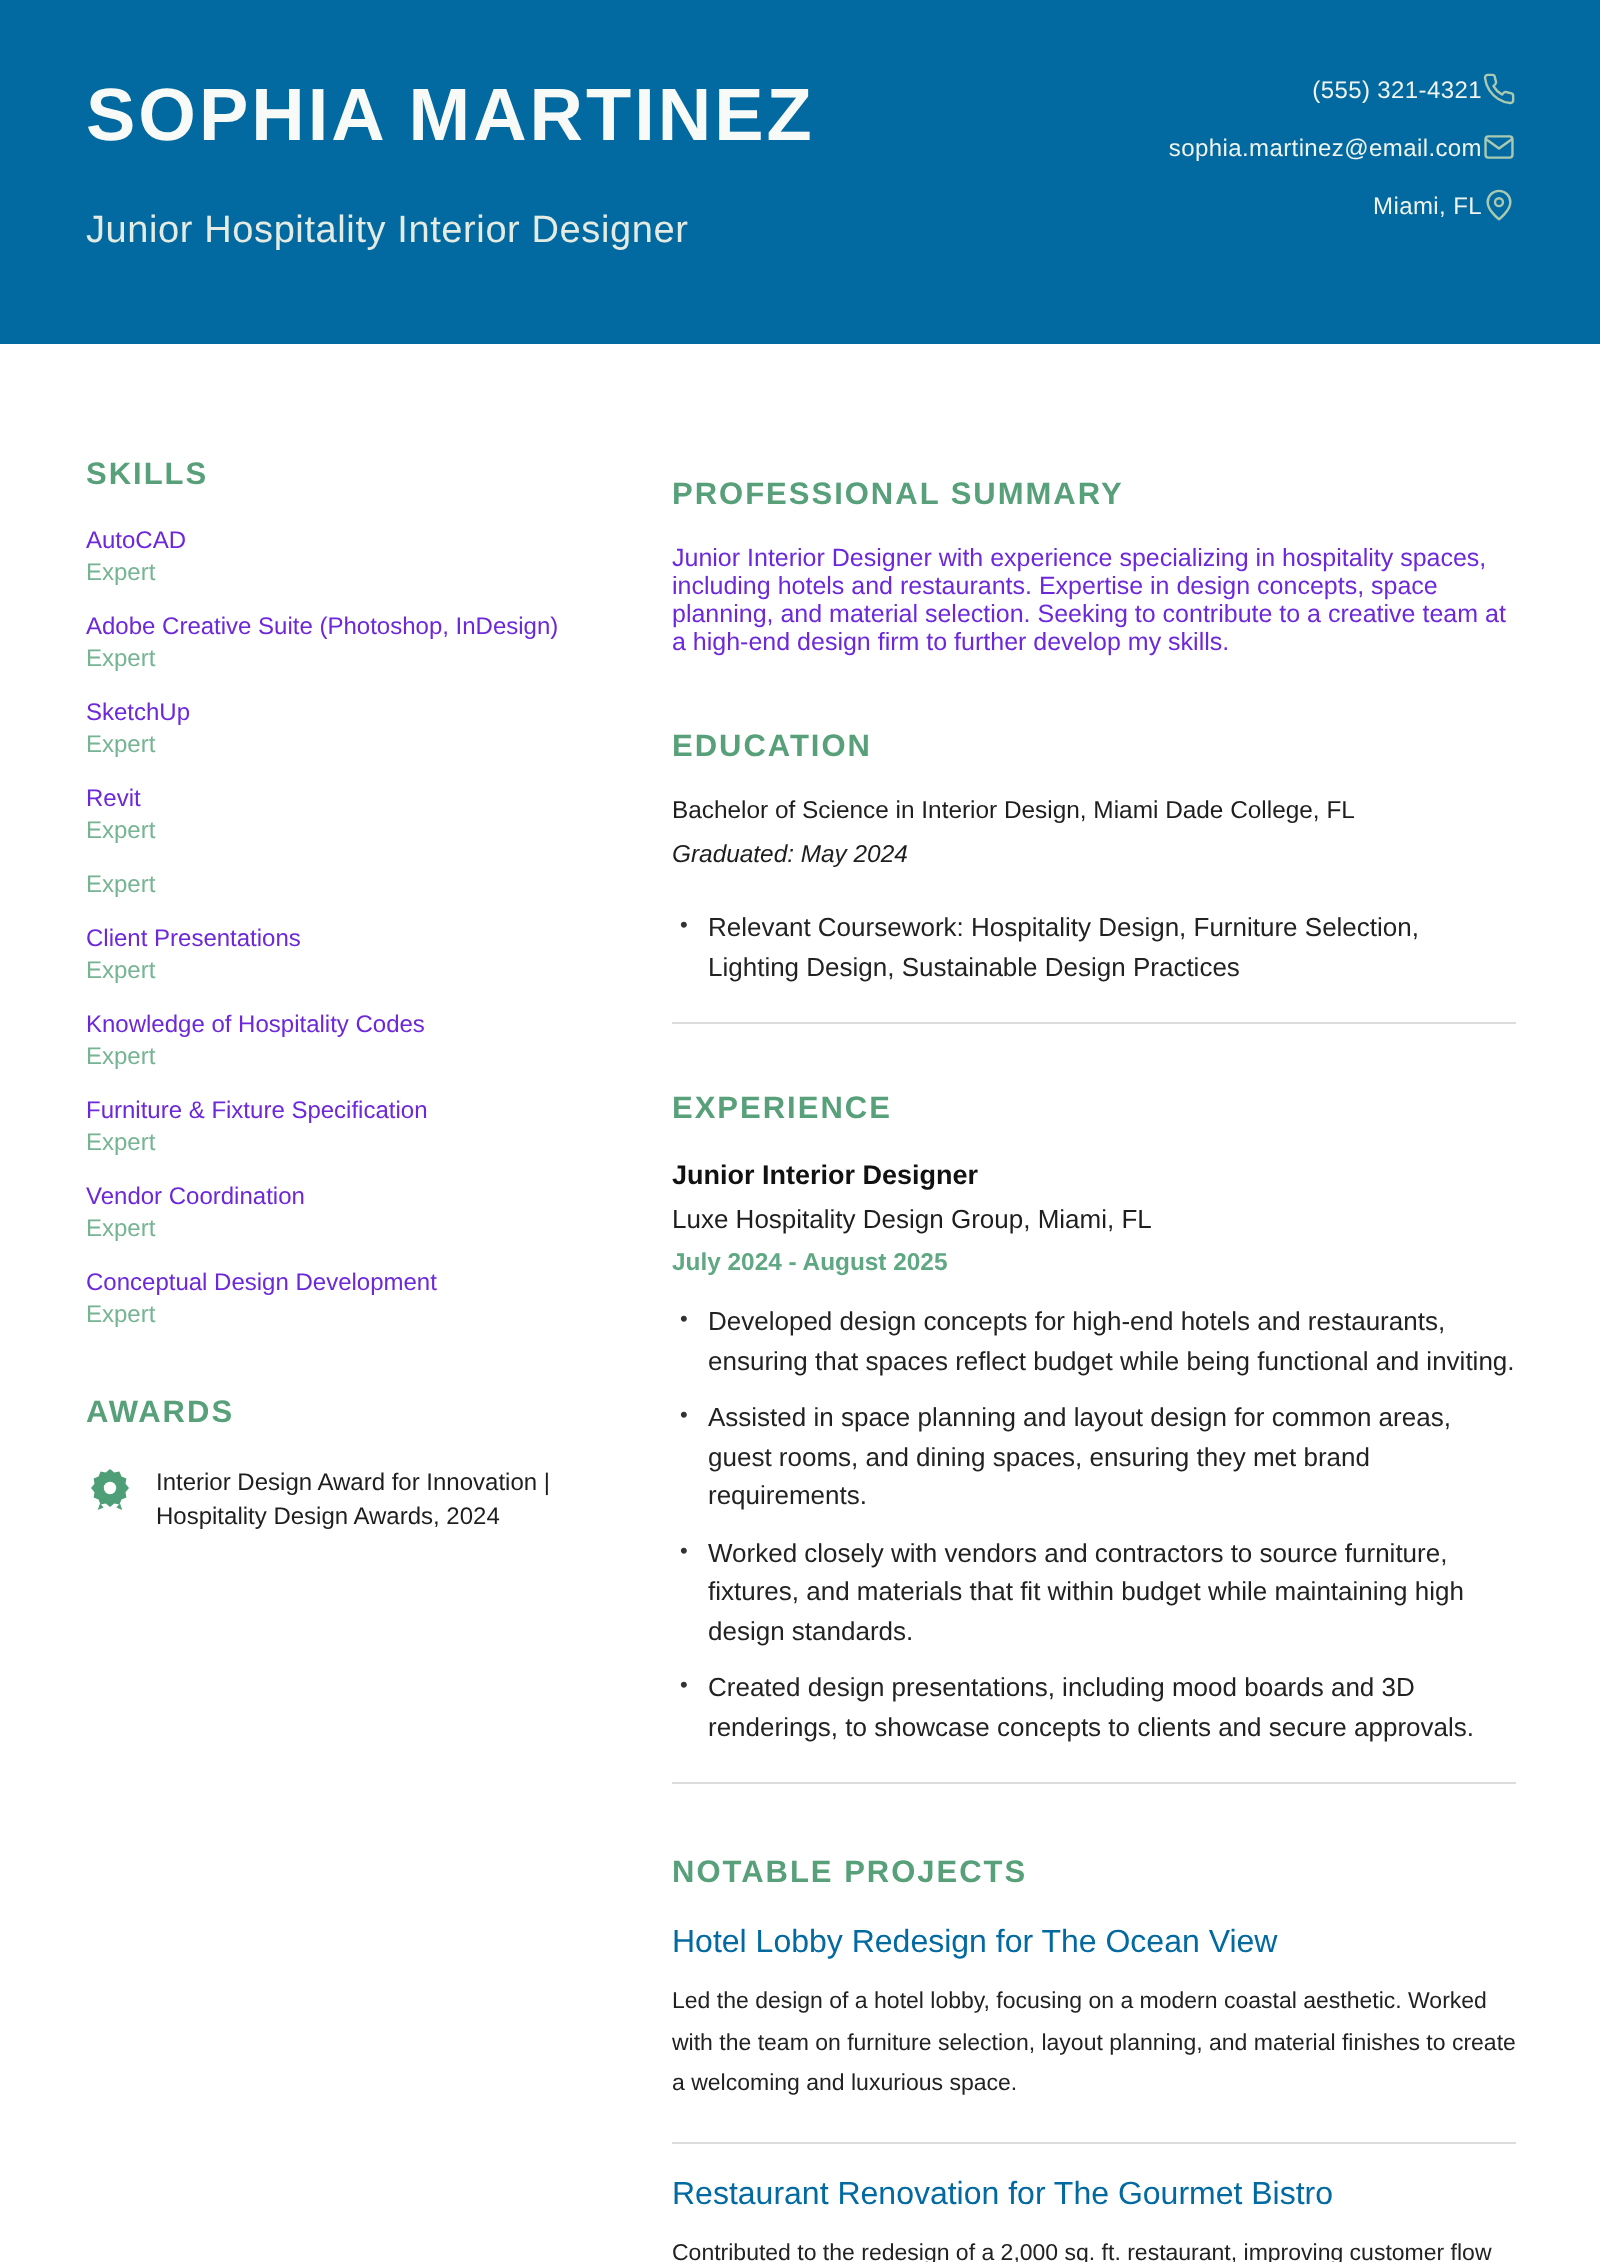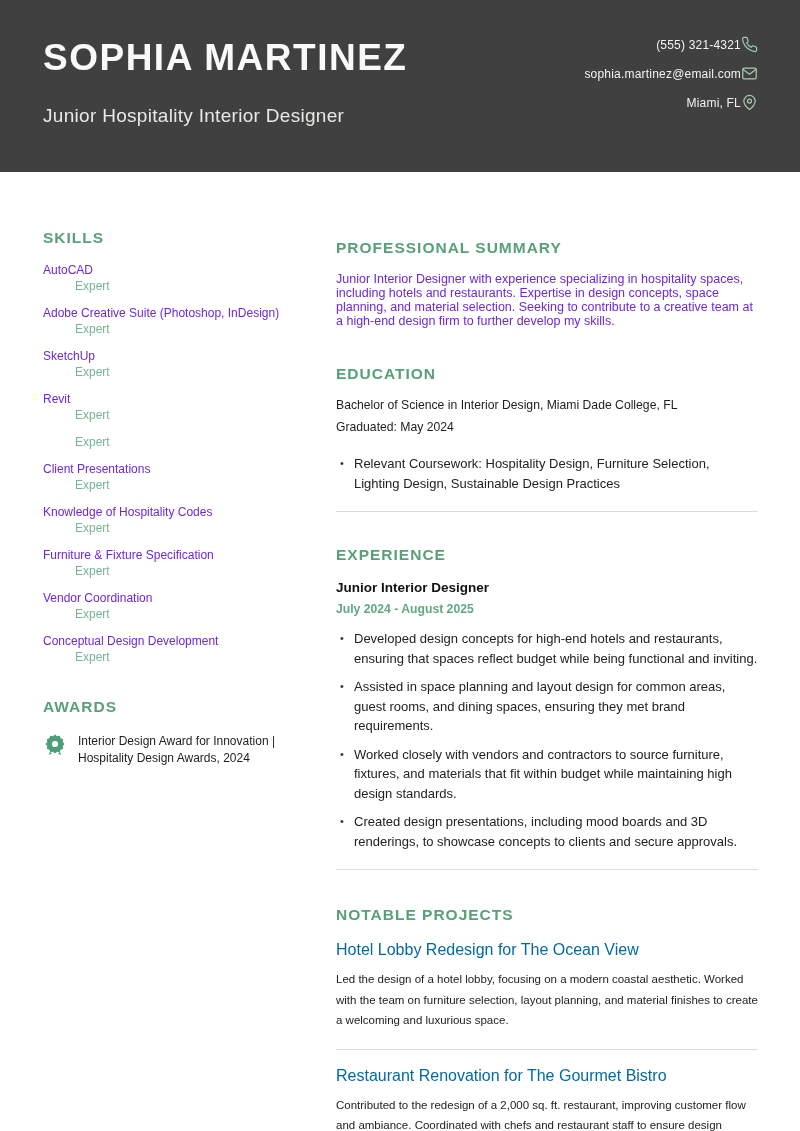--- a/index.html
+++ b/index.html
@@ -8,21 +8,21 @@
     width:800px; height:1131px;
     font-family:"Liberation Sans", sans-serif;
     color:#1f1f1f;
     overflow:hidden;
     position:relative;
   }
   .page { width:800px; height:1131px; background:#fff; }
 
   
   .header {
-    background:#404040;
+    background:#0369a1;
     height:172px;
     padding:34px 42px 0 43px;
     display:flex;
     justify-content:space-between;
   }
   .header-left { padding-top:4px; }
   .name {
     font-size:37px;
     font-weight:bold;
     letter-spacing:1.5px;
@@ -52,34 +52,34 @@
     font-weight:bold;
     letter-spacing:1px;
     color:#57a07a;
     margin-top:19px;
   }
 
   
   .skills-list { margin-top:15px; }
   .skill-item { margin-bottom:11px; }
   .skill-name { font-size:12px; line-height:16px; color:#6d28d9; white-space:nowrap; }
-  .skill-level { font-size:12px; line-height:16px; color:#76b493;margin-left:32px; }
+  .skill-level { font-size:12px; line-height:16px; color:#76b493; }
 
   
   .awards-section { margin-top:33px; }
   .award-item { display:flex; gap:11px; margin-top:17px; }
   .award-icon { width:24px; height:24px; flex-shrink:0; }
   .award-text { font-size:12px; line-height:16.5px; color:#1e1e1e; max-width:200px; }
 
   
   .summary-text { margin-top:15px; font-size:12.5px; line-height:14px; color:#6d28d9; }
 
   .education-section { margin-top:37px; }
   .degree { margin-top:15px; font-size:12.2px; color:#1e1e1e; }
-  .graduated { margin-top:8px; font-size:12.2px; color:#1e1e1e; }
+  .graduated { margin-top:8px; font-size:12.2px; font-style:italic; color:#1e1e1e; }
 
   ul.bullets { list-style:none; margin-top:20px; }
   ul.bullets li {
     position:relative;
     padding-left:18px;
     font-size:13px;
     line-height:19.5px;
     color:#222;
     margin-bottom:9px;
   }
@@ -219,20 +219,21 @@
         <ul class="bullets">
           <li>Relevant Coursework: Hospitality Design, Furniture Selection, Lighting Design, Sustainable Design Practices</li>
         </ul>
         <hr class="rule">
       </div>
 
       <div class="experience-section">
         <h2 class="section-heading">EXPERIENCE</h2>
         <div class="job">
           <div class="job-title">Junior Interior Designer</div>
+          <div class="company">Luxe Hospitality Design Group, Miami, FL</div>
           <div class="dates">July 2024 - August 2025</div>
           <ul class="bullets">
             <li>Developed design concepts for high-end hotels and restaurants, ensuring that spaces reflect budget while being functional and inviting.</li>
             <li>Assisted in space planning and layout design for common areas, guest rooms, and dining spaces, ensuring they met brand requirements.</li>
             <li>Worked closely with vendors and contractors to source furniture, fixtures, and materials that fit within budget while maintaining high design standards.</li>
             <li>Created design presentations, including mood boards and 3D renderings, to showcase concepts to clients and secure approvals.</li>
           </ul>
         </div>
         <hr class="rule">
       </div>

